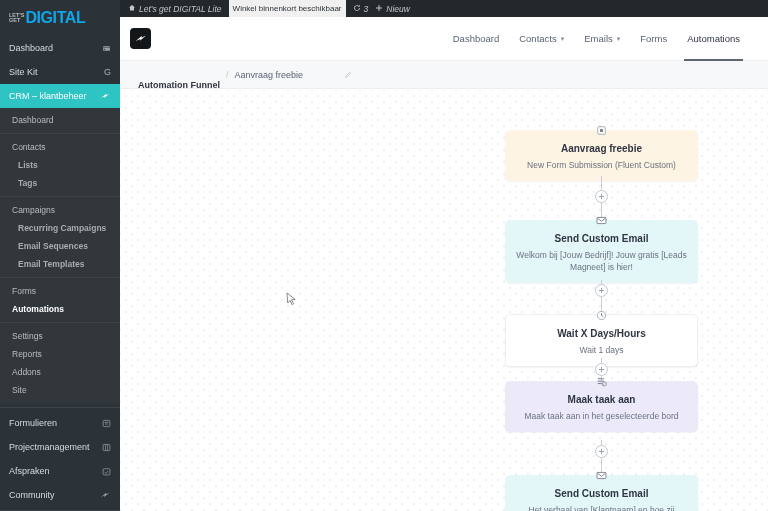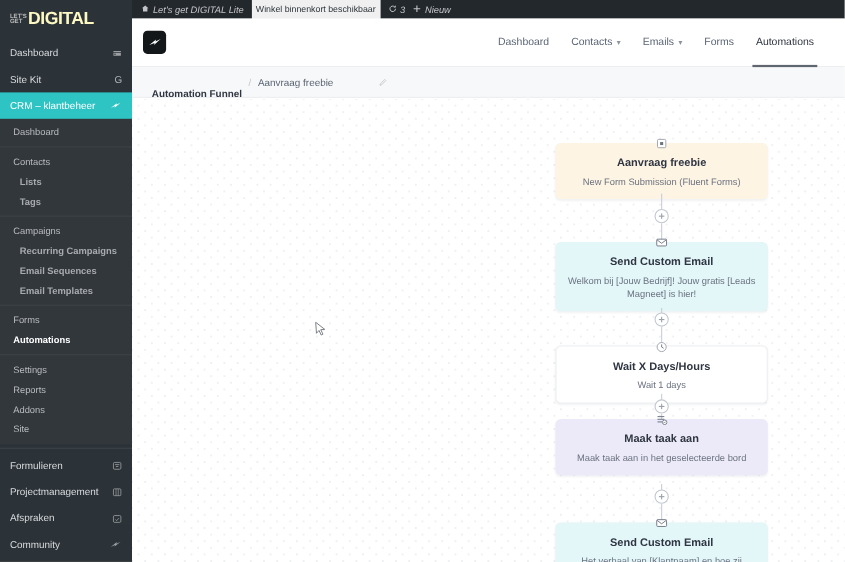--- a/index.html
+++ b/index.html
@@ -27,21 +27,21 @@
   .ico-home svg, .ico-refresh svg, .ico-plus svg { display:block; }
 
   
   .sidebar {
     position: absolute; left: 0; top: 0; width: 120px; height: 511px;
     background: #2c3338; color: #c3c4c7; font-size: 9px; overflow: hidden;
   }
   .brand {
     height: 36px; display: flex; align-items: center; padding-left: 9px;
   }
-  .brand-txt { font-weight: bold; font-size: 16px; letter-spacing: -0.4px; color: #fef9c3; }
+  .brand-txt { font-weight: bold; font-size: 16px; letter-spacing: -0.4px; color: #0ea5e9; }
   .brand-small {
     display: inline-block; font-size: 5.5px; line-height: 5.5px; font-weight: bold;
     letter-spacing: 0px; color: #b9b9b9; text-align: left; margin-right: 1px;
   }
   .brand-small span { display: block; }
 
   .menu-group { padding: 0; }
   .menu-item {
     display: flex; align-items: center; justify-content: space-between;
     padding: 6px 9px; font-size: 9px; color: #d7dade; line-height: 12px;
@@ -325,21 +325,21 @@
       <div class="flow">
 
         <div class="node n-trigger" style="top:40px">
           <span class="node-ico">
             <svg width="11" height="11" viewBox="0 0 16 16">
                 <rect x="2.5" y="2.5" width="11" height="11" rx="1.5" fill="#ffffff" stroke="#9aa1ab" stroke-width="1.2"></rect>
                 <rect x="6" y="6" width="4" height="4" fill="#6b7280"></rect>
               </svg>
           </span>
           <div class="node-title">Aanvraag freebie</div>
-          <div class="node-sub">New Form Submission (Fluent Forms)</div>
+          <div class="node-sub">New Form Submission (Fluent Custom)</div>
         </div>
 
         <div class="conn" style="top:86px; height:14px"></div>
         <div class="addbtn" style="top:100px">
             <span class="plus"></span>
           </div>
         <div class="conn" style="top:113px; height:17px"></div>
 
         <div class="node n-email" style="top:130px">
           <span class="node-ico">

